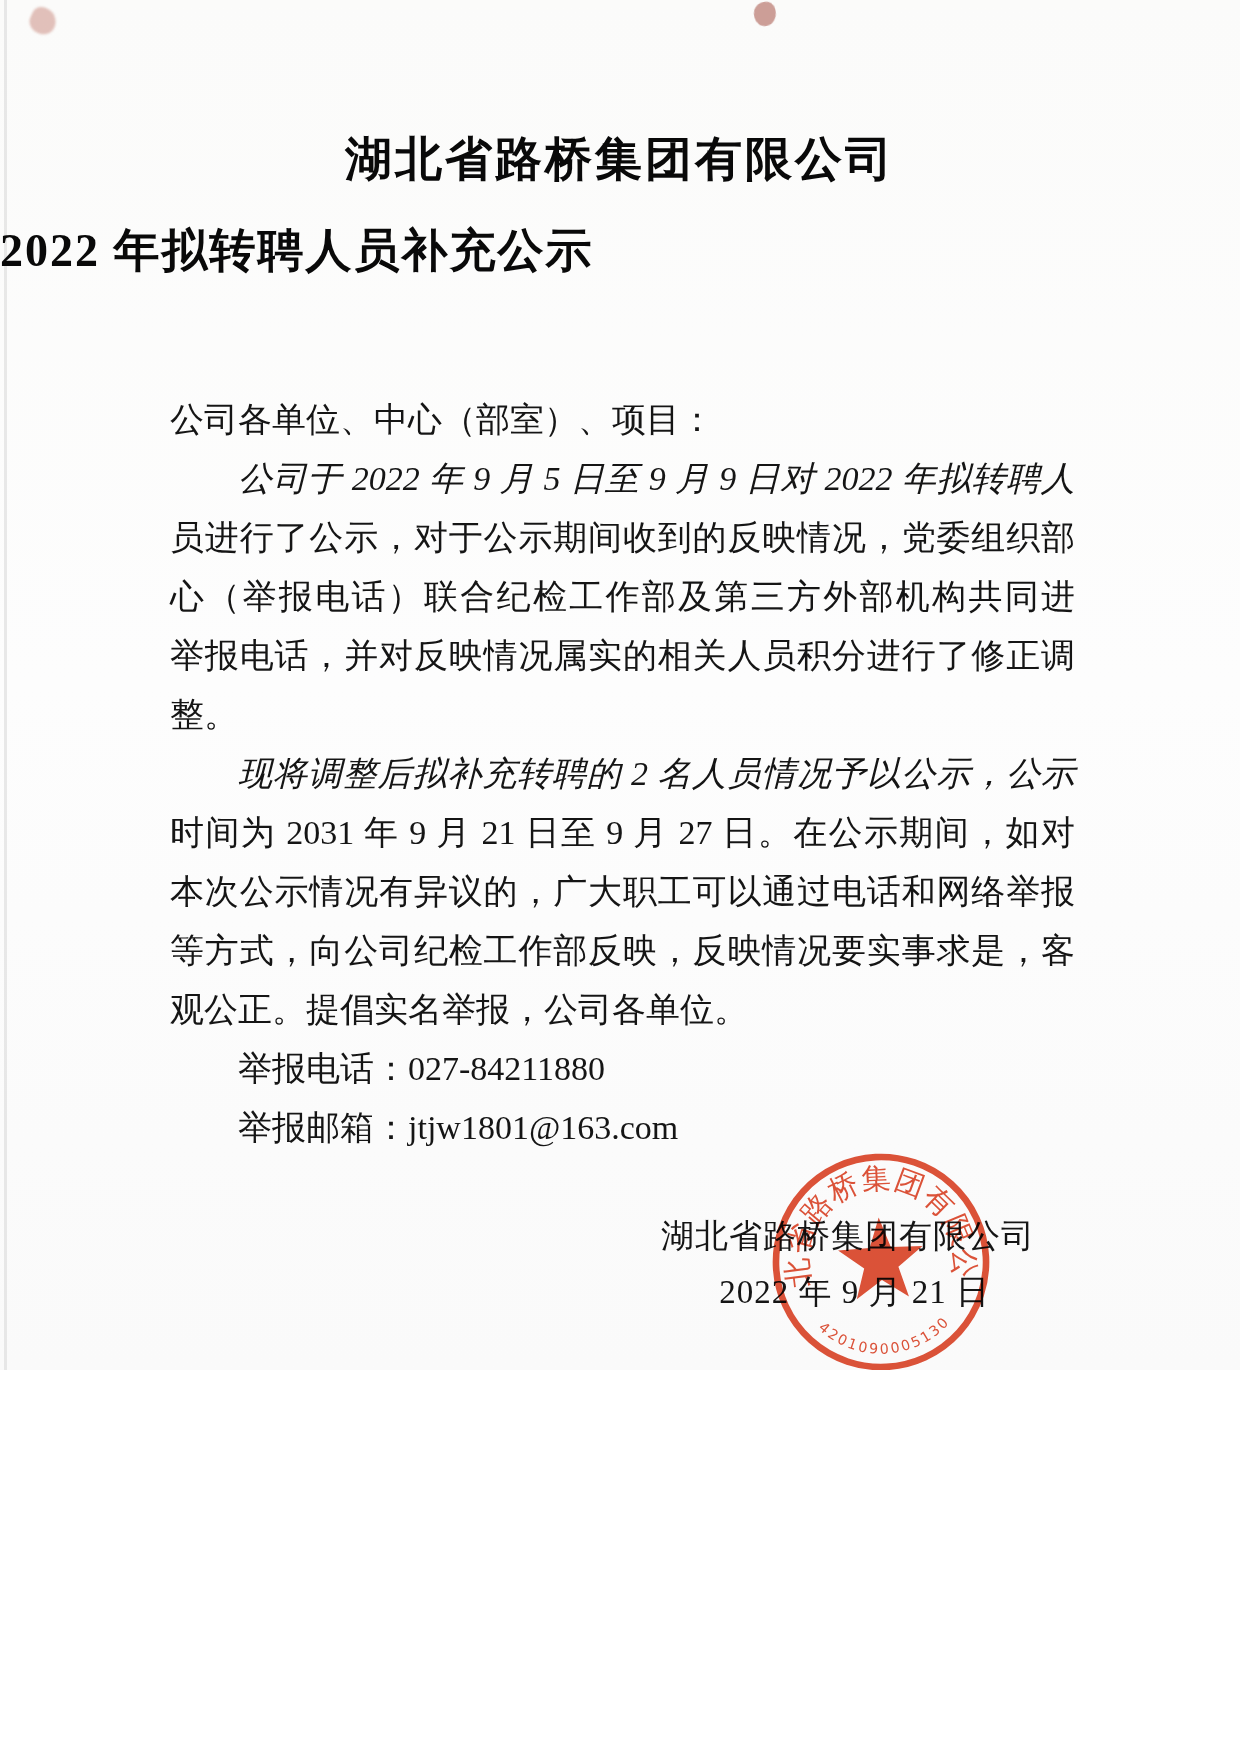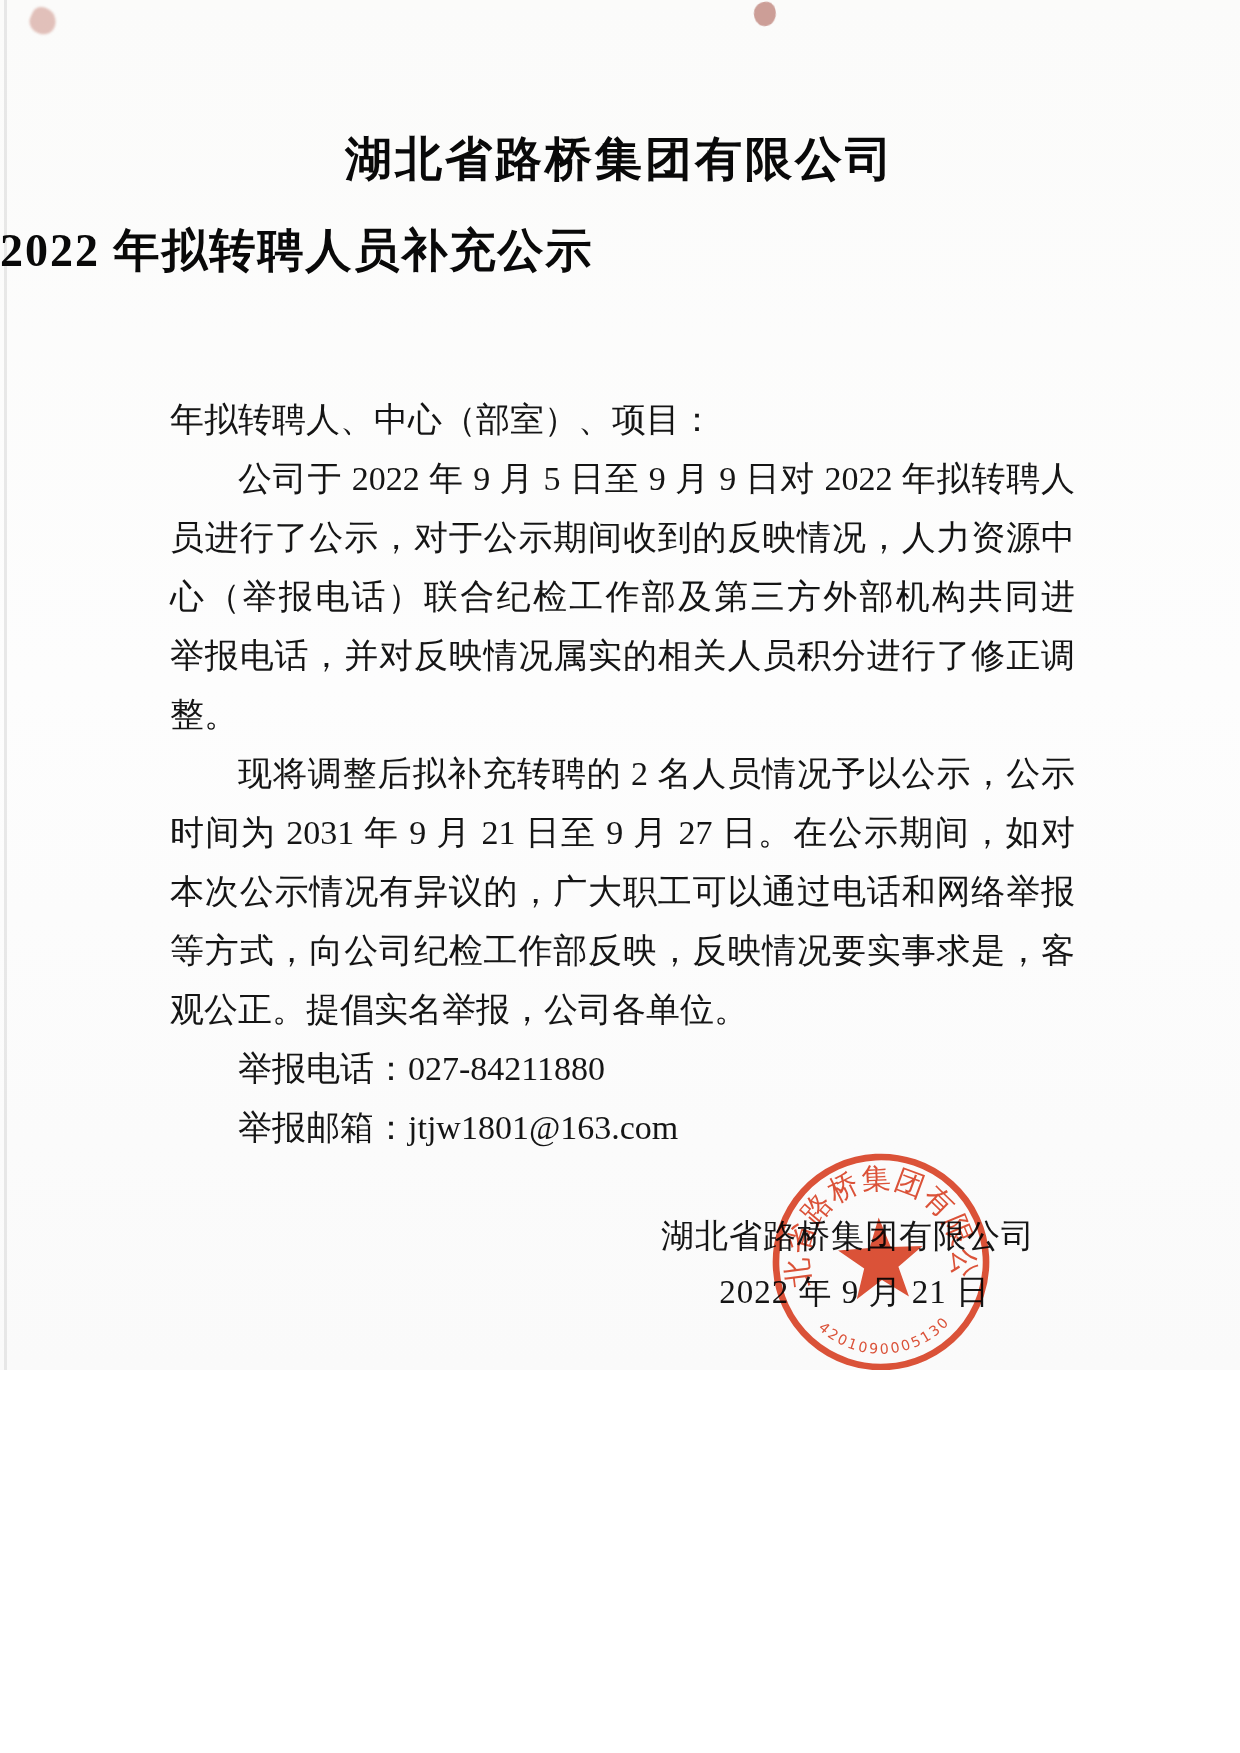--- a/index.html
+++ b/index.html
@@ -38,21 +38,21 @@
   }
   .line {
     height:59px; line-height:59px; white-space:nowrap;
   }
   .line.just {
     white-space:normal;
     text-align:justify; text-justify:inter-character;
     text-align-last:justify;
   }
   .line.indent { padding-left:68px; }
-  .line.just.indent { width:837px; }
+  .line.just.indent { width:837px;font-style:italic; }
 
   .signature-line {
     position:absolute; top:1214px; right:205px;
     font-size:33px; letter-spacing:1px; color:#151515; white-space:nowrap;
   }
   .date-line {
     position:absolute; top:1270px; right:250px;
     font-size:33px; letter-spacing:1px; color:#151515; white-space:nowrap;
   }
 
@@ -70,24 +70,24 @@
 <div class="page">
 
   <div class="edge-line"></div>
   <div class="speck-a"></div>
   <div class="speck-b"></div>
 
   <h1 class="doc-title">湖北省路桥集团有限公司</h1>
   <h2 class="doc-subtitle">2022 年拟转聘人员补充公示</h2>
 
   <div class="doc-body">
-    <div class="line">年拟转聘人、中心（部室）、项目：</div>
+    <div class="line">公司各单位、中心（部室）、项目：</div>
 
     <div class="line just indent">公司于 2022 年 9 月 5 日至 9 月 9 日对 2022 年拟转聘人</div>
-    <div class="line just">员进行了公示，对于公示期间收到的反映情况，人力资源中</div>
+    <div class="line just">员进行了公示，对于公示期间收到的反映情况，党委组织部</div>
     <div class="line just">心（举报电话）联合纪检工作部及第三方外部机构共同进</div>
     <div class="line just">举报电话，并对反映情况属实的相关人员积分进行了修正调</div>
     <div class="line">整。</div>
 
     <div class="line just indent">现将调整后拟补充转聘的 2 名人员情况予以公示，公示</div>
     <div class="line just">时间为 2031 年 9 月 21 日至 9 月 27 日。在公示期间，如对</div>
     <div class="line just">本次公示情况有异议的，广大职工可以通过电话和网络举报</div>
     <div class="line just">等方式，向公司纪检工作部反映，反映情况要实事求是，客</div>
     <div class="line">观公正。提倡实名举报，公司各单位。</div>
 

